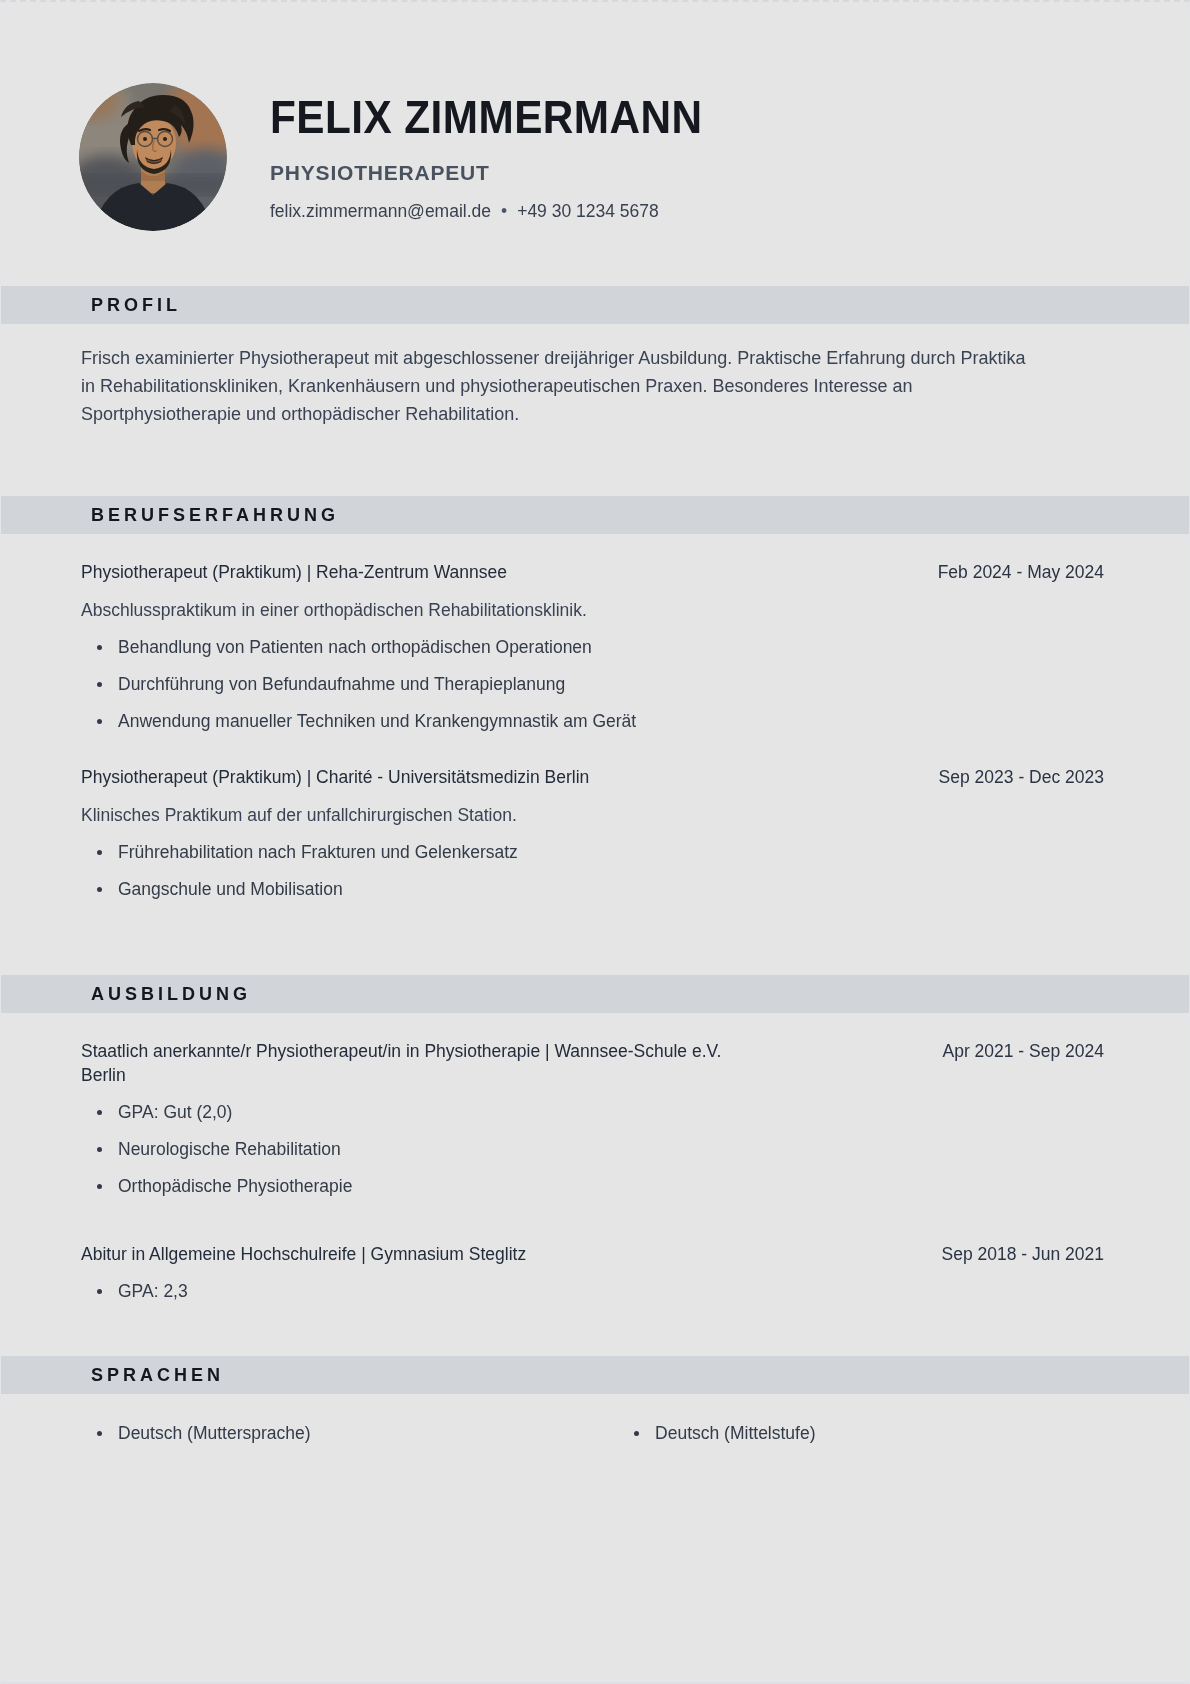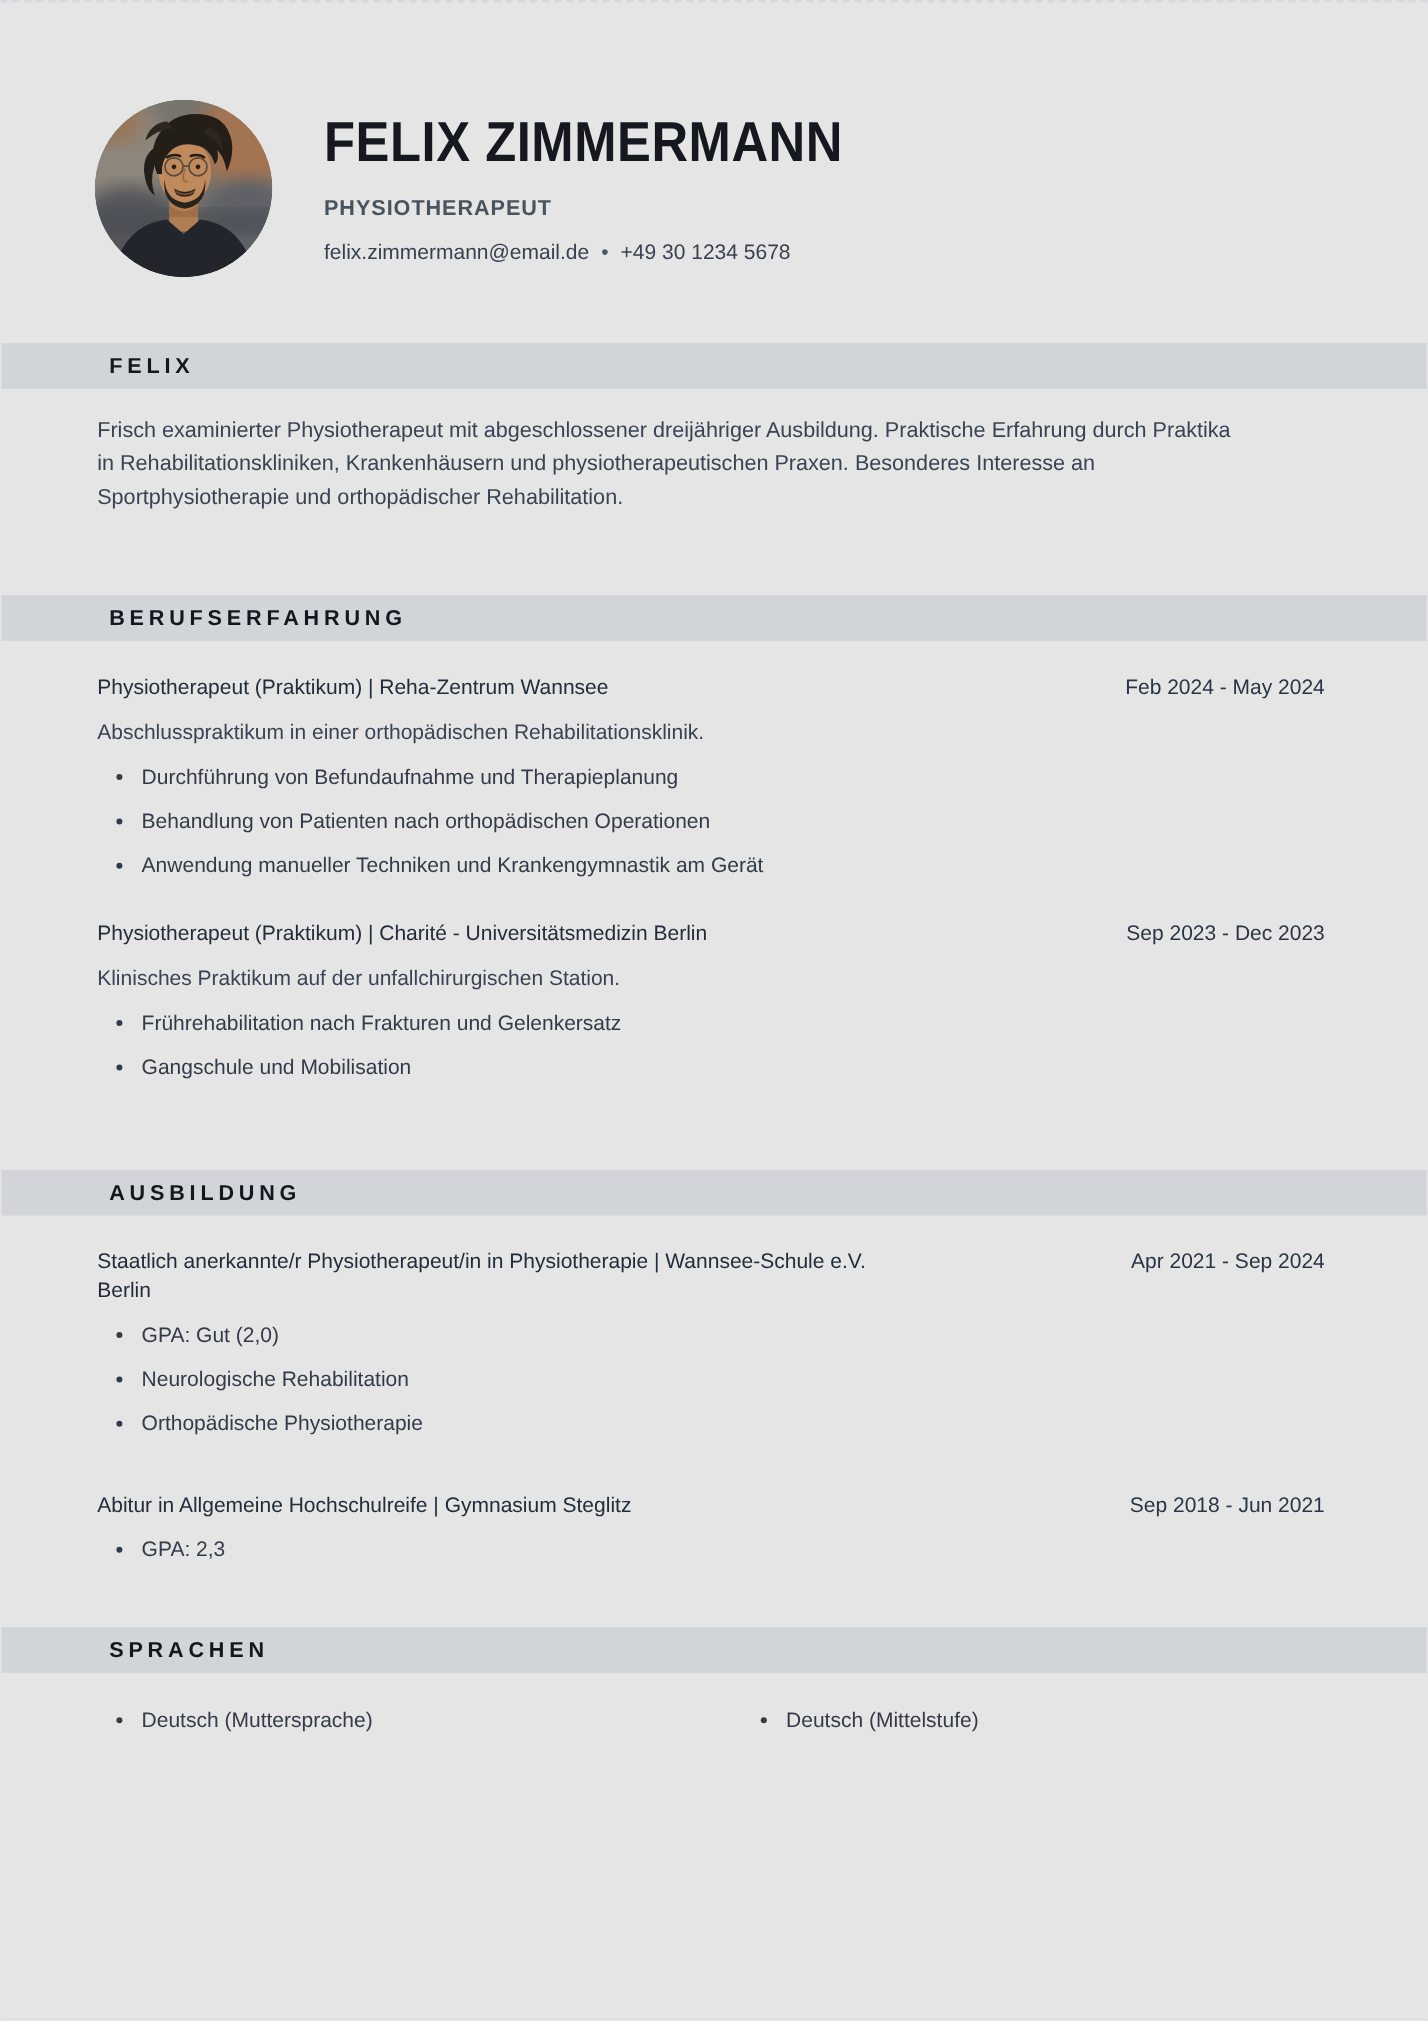--- a/index.html
+++ b/index.html
@@ -15,21 +15,21 @@
   
   .header { display: flex; align-items: center; padding: 81px 80px 0 78px; margin-bottom: 55px; }
   .photo { width: 148px; height: 148px; border-radius: 50%; overflow: hidden; flex: none; }
   .photo svg { display: block; }
   .header-text { margin-left: 43px; min-width: 0; }
   .name {
     margin: 0; font-size: 47px; font-weight: 800; color: #15181e;
     white-space: nowrap; transform: scaleX(0.9); transform-origin: left center;
     line-height: 1.05; letter-spacing: 0.5px;
   }
-  .subtitle { margin-top: 20px; font-size: 18px; font-weight: 700; color: #49525f; letter-spacing: 0.8px; }
+  .subtitle { margin-top: 20px; font-size: 21px; font-weight: 700; color: #49525f; letter-spacing: 0.8px; }
   .contact { margin-top: 16px; font-size: 17.5px; color: #394150; }
   .contact .dot { margin: 0 10px; color: #4b5563; }
 
   
   .band { height: 38px; background: #d1d4d9; display: flex; align-items: center; padding-left: 90px; }
   .band span { font-size: 18px; font-weight: 800; letter-spacing: 4px; color: #14171d; }
 
   
   .section-body { padding-left: 80px; padding-right: 85px; }
   .profil-body { padding-top: 20px; padding-bottom: 68px; }
@@ -128,42 +128,42 @@
       <h1 class="name">FELIX ZIMMERMANN</h1>
       <div class="subtitle">PHYSIOTHERAPEUT</div>
       <div class="contact">
         <span>felix.zimmermann@email.de</span><span class="dot">•</span><span>+49 30 1234 5678</span>
       </div>
     </div>
   </div>
 
   <section>
     <div class="band">
-      <span>FELIX</span>
+      <span>PROFIL</span>
     </div>
     <div class="section-body profil-body">
       <p class="profil-text">Frisch examinierter Physiotherapeut mit abgeschlossener dreijähriger Ausbildung. Praktische Erfahrung durch Praktika in Rehabilitationskliniken, Krankenhäusern und physiotherapeutischen Praxen. Besonderes Interesse an Sportphysiotherapie und orthopädischer Rehabilitation.</p>
     </div>
   </section>
 
   <section>
     <div class="band">
       <span>BERUFSERFAHRUNG</span>
     </div>
     <div class="section-body jobs-body">
 
       <div class="entry">
         <div class="entry-head">
           <h3 class="entry-title">Physiotherapeut (Praktikum) | Reha-Zentrum Wannsee</h3>
           <span class="entry-date">Feb 2024 - May 2024</span>
         </div>
         <p class="entry-desc">Abschlusspraktikum in einer orthopädischen Rehabilitationsklinik.</p>
         <ul class="bullets">
+          <li>Behandlung von Patienten nach orthopädischen Operationen</li>
           <li>Durchführung von Befundaufnahme und Therapieplanung</li>
-          <li>Behandlung von Patienten nach orthopädischen Operationen</li>
           <li>Anwendung manueller Techniken und Krankengymnastik am Gerät</li>
         </ul>
       </div>
 
       <div class="entry">
         <div class="entry-head">
           <h3 class="entry-title">Physiotherapeut (Praktikum) | Charité - Universitätsmedizin Berlin</h3>
           <span class="entry-date">Sep 2023 - Dec 2023</span>
         </div>
         <p class="entry-desc">Klinisches Praktikum auf der unfallchirurgischen Station.</p>

